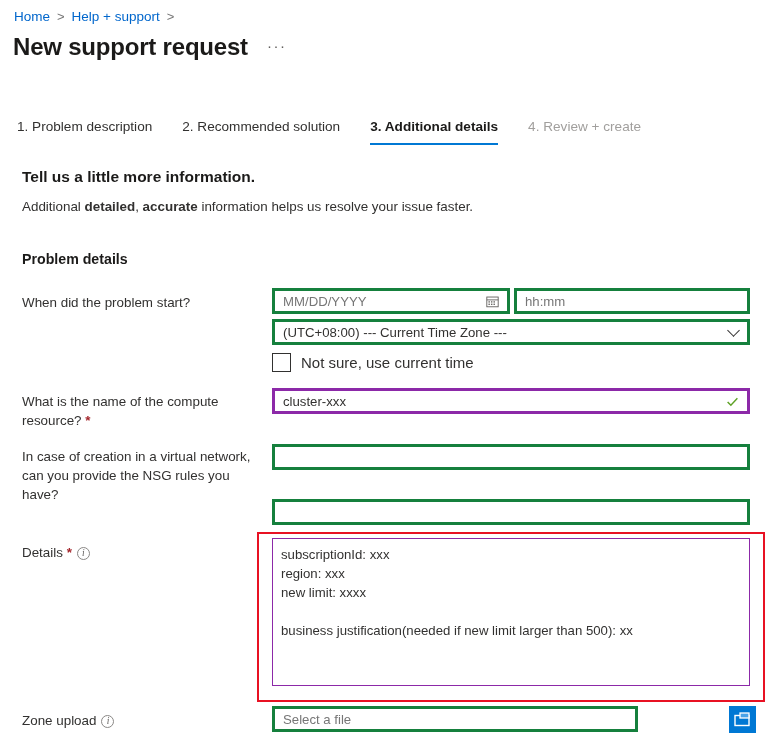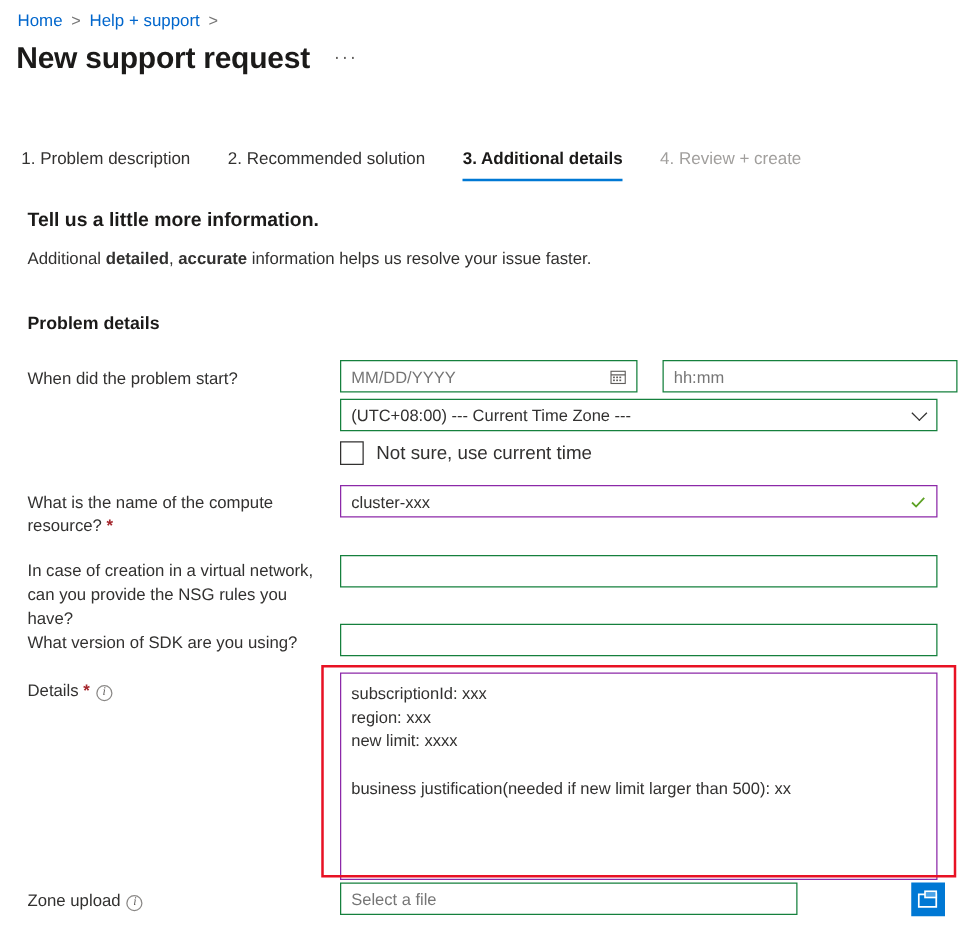--- a/index.html
+++ b/index.html
@@ -79,21 +79,21 @@
   .info-icon {
     display: inline-block; width: 13px; height: 13px;
     border: 1px solid #8a8886; border-radius: 50%;
     font-size: 9.5px; line-height: 11px; text-align: center;
     color: #605e5c; vertical-align: 1px; margin-left: 5px;
     font-family: "Liberation Serif", serif; font-style: italic; cursor: pointer;
   }
 
   .field {
     position: absolute; height: 26px;
-    border: 1px solid #15803d; background: #fff;
+    border: 3px solid #15803d; background: #fff;
     font-size: 13.2px; color: #323130;
     padding: 0 8px; display: flex; align-items: center;
   }
   .field .ph { color: #767676; }
   .field.valid { border-color: #8c29a8; }
 
   textarea.detail-area {
     position: absolute;
     border: 1px solid #8c29a8; background: #fff;
     font-family: "Liberation Sans", sans-serif;
@@ -183,21 +183,21 @@
       <line x1="1" y1="6" x2="15" y2="6" stroke="#605e5c" stroke-width="1.1"></line>
       <rect x="3" y="7.7" width="1.8" height="1.6" fill="#605e5c"></rect>
       <rect x="6.1" y="7.7" width="1.8" height="1.6" fill="#605e5c"></rect>
       <rect x="9.2" y="7.7" width="1.8" height="1.6" fill="#605e5c"></rect>
       <rect x="3" y="10.6" width="1.8" height="1.6" fill="#605e5c"></rect>
       <rect x="6.1" y="10.6" width="1.8" height="1.6" fill="#605e5c"></rect>
       <rect x="9.2" y="10.6" width="1.8" height="1.6" fill="#605e5c"></rect>
     </svg>
   </div>
 
-  <div class="field" style="left:514px; top:288px; width:236px;margin-left:16px;">
+  <div class="field" style="left:514px; top:288px; width:236px;">
     <span class="ph">hh:mm</span>
   </div>
 
   <div class="field" style="left:272px; top:319px; width:478px; position:absolute;">
     <span>(UTC+08:00) --- Current Time Zone ---</span>
     <span class="chev"></span>
   </div>
 
   <div class="cbx-row">
     <span class="cbx"></span>
@@ -211,28 +211,27 @@
     <svg class="check" viewBox="0 0 16 16">
       <polyline points="2,8.6 6,12.6 14,4" fill="none" stroke="#5ea226" stroke-width="1.8"></polyline>
     </svg>
   </div>
 
   <div class="label" style="top:447px;">In case of creation in a virtual network, can you provide the NSG rules you have?</div>
   <div class="field" style="left:272px; top:444px; width:478px;">
     <span></span>
   </div>
 
-  <div class="label" style="top:504px;">What version of SDK are you using?</div>
   <div class="field" style="left:272px; top:499px; width:478px;">
     <span></span>
   </div>
 
   <div class="label" style="top:543px;"><span>Details</span> <span class="req">*</span><span class="info-icon">i</span></div>
 
-  <textarea class="detail-area" style="left: 272px; top: 538px; width: 478px; height: 166px;">subscriptionId: xxx
+  <textarea class="detail-area" style="left: 272px; top: 538px; width: 478px; height: 148px;">subscriptionId: xxx
 region: xxx
 new limit: xxxx
 
 business justification(needed if new limit larger than 500): xx</textarea>
 
   <div class="annot"></div>
 
   <div class="label" style="top:711px;"><span>Zone upload</span><span class="info-icon">i</span></div>
 
   <div class="field" style="left:272px; top:706px; width:366px;">

